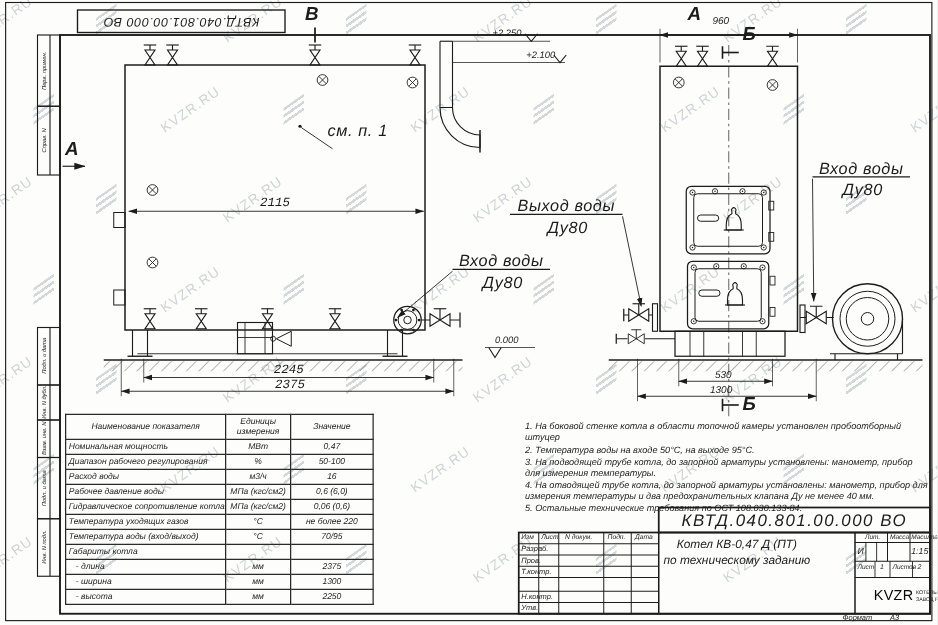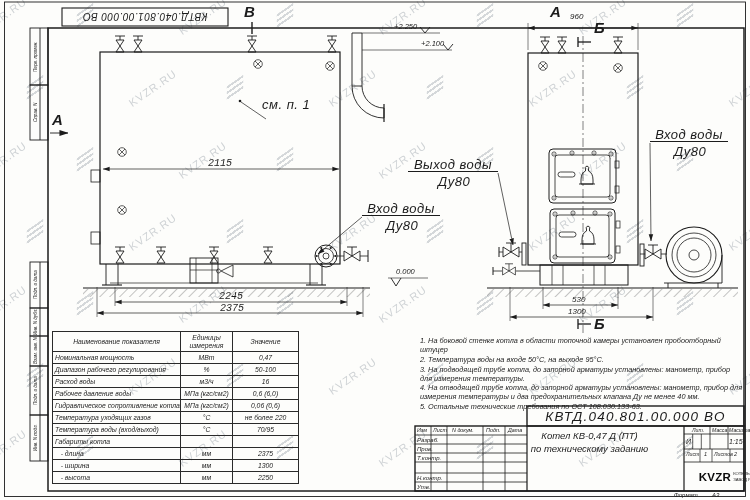--- a/index.html
+++ b/index.html
@@ -40,21 +40,21 @@
   
   .tb{font-size:6px;}
   .tb-doc{position:absolute;left:527px;top:406px;width:217px;height:20px;display:flex;align-items:center;
           justify-content:center;font-size:13.5px;letter-spacing:1.2px;z-index:3;}
   .tb-title{position:absolute;left:527px;top:430px;width:125px;text-align:center;font-size:9.5px;
             line-height:1.35;z-index:3;}
   .logo-cell{position:absolute;left:684px;top:463px;width:60px;height:27px;display:flex;align-items:center;
              justify-content:center;gap:2px;z-index:3;font-style:normal;}
   .logo-coil{width:8px;height:13px;background:repeating-linear-gradient(175deg,#111 0 1.8px,transparent 1.8px 3.6px);
              transform:skewX(-28deg);}
-  .logo-kvzr{font-weight:bold;font-size:11.5px;letter-spacing:.3px;color:#0a0a0a;margin-left:28px;}
+  .logo-kvzr{font-weight:normal;font-size:11.5px;letter-spacing:.3px;color:#0a0a0a;margin-left:28px;}
   .logo-sub{font-size:4.2px;line-height:1.25;color:#222;text-align:left;}
 </style>
 </head>
 <body>
 
 <div class="sheet">
 
   <div style="position:absolute;inset:0;z-index:1;">
       <span class="wm-text" style="left: -25px; top: 10px;">KVZR.RU</span>
       <div class="wm-glyph" style="left: 75px; top: 10px;"></div>
@@ -482,21 +482,21 @@
           </tr>
         </tbody>
     </table>
   </div>
 
   <div class="notes">
       <div class="note">1.  На боковой стенке котла в области топочной камеры установлен пробоотборный штуцер</div>
       <div class="note">2.  Температура воды на входе 50°С, на выходе 95°С.</div>
       <div class="note">3.  На подводящей трубе котла, до запорной арматуры установлены: манометр, прибор для измерения температуры.</div>
       <div class="note">4.  На отводящей трубе котла, до запорной арматуры установлены: манометр, прибор для измерения температуры и два предохранительных клапана Ду не менее 40 мм.</div>
-      <div class="note">5.  Остальные технические требования по ОСТ 108.030.133-63.</div>
+      <div class="note">5.  Остальные технические требования по ОСТ 108.030.133-84.</div>
     </div>
 
   <div class="tb-doc">КВТД.040.801.00.000  ВО</div>
   <div class="tb-title">
     <div>Котел  КВ-0,47 Д (ПТ)</div>
     <div>по техническому заданию</div>
   </div>
 
   <div class="t tb" style="left:417px;top:428px;font-size:5.4px;">Изм</div>
   <div class="t tb" style="left:433px;top:428px;font-size:5.4px;">Лист</div>

